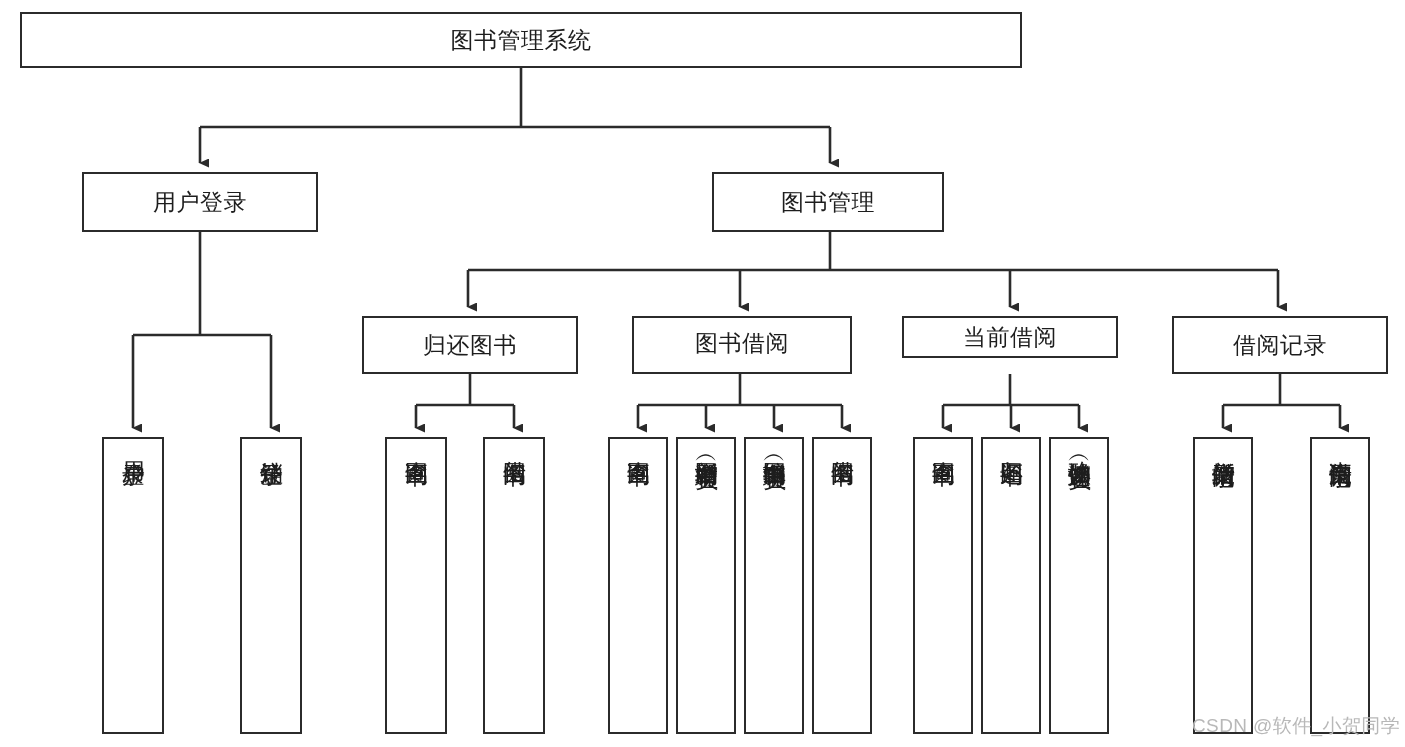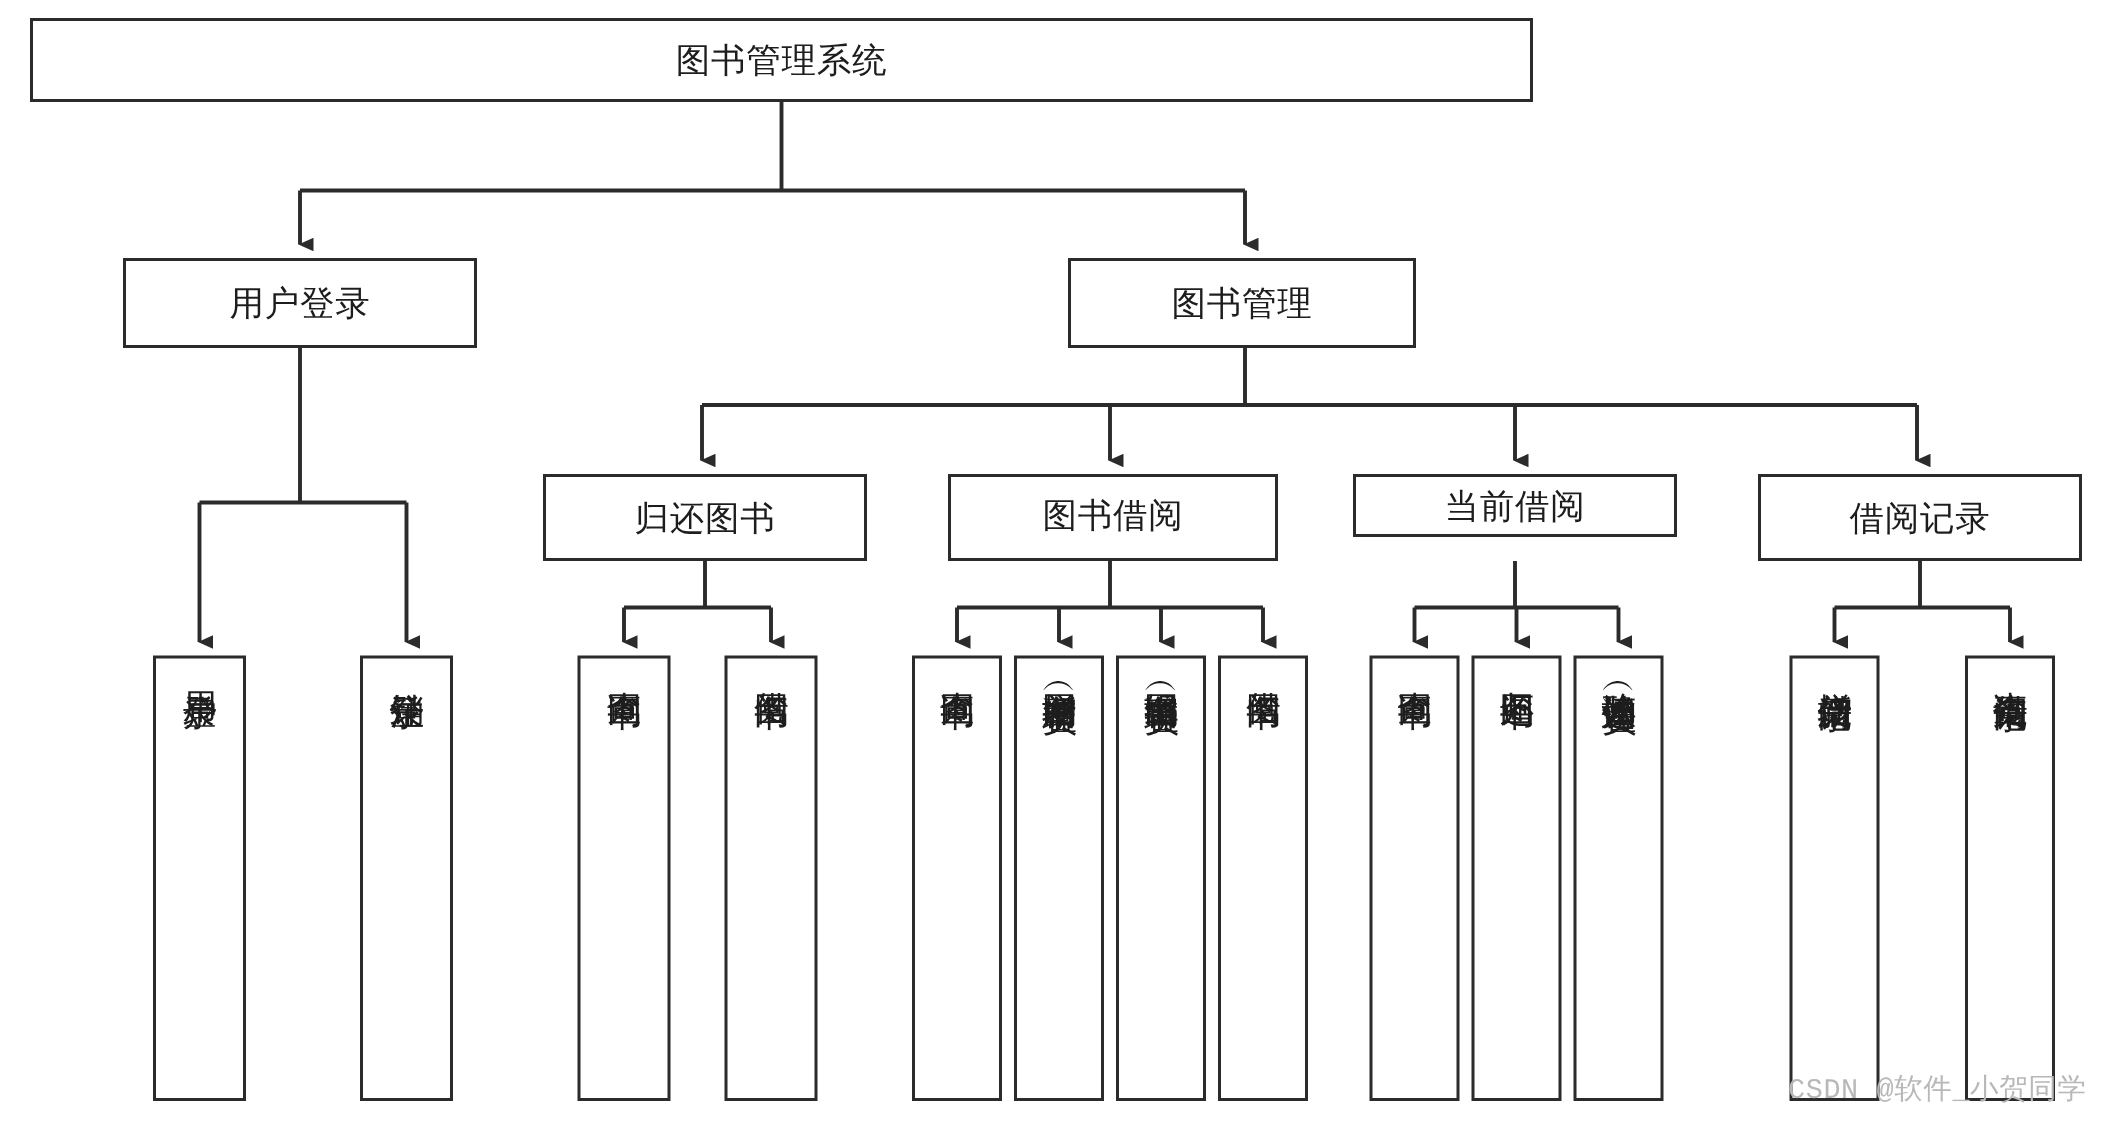--- a/index.html
+++ b/index.html
@@ -188,15 +188,15 @@
     <span class="label">确认归还（管理员）</span>
   </div>
 
   <div class="node vert" style="left:1193px; top:437px; width:60px; height:297px;">
     <span class="label">新增借阅记录</span>
   </div>
   <div class="node vert" style="left:1310px; top:437px; width:60px; height:297px;">
     <span class="label">查询借阅记录</span>
   </div>
 
-  <div class="watermark" style="left:1192px; top:713px;font-family:Liberation Mono, monospace;">CSDN @软件_小贺同学</div>
+  <div class="watermark" style="left:1192px; top:713px;">CSDN @软件_小贺同学</div>
 
 </div>
 
 </body></html>

